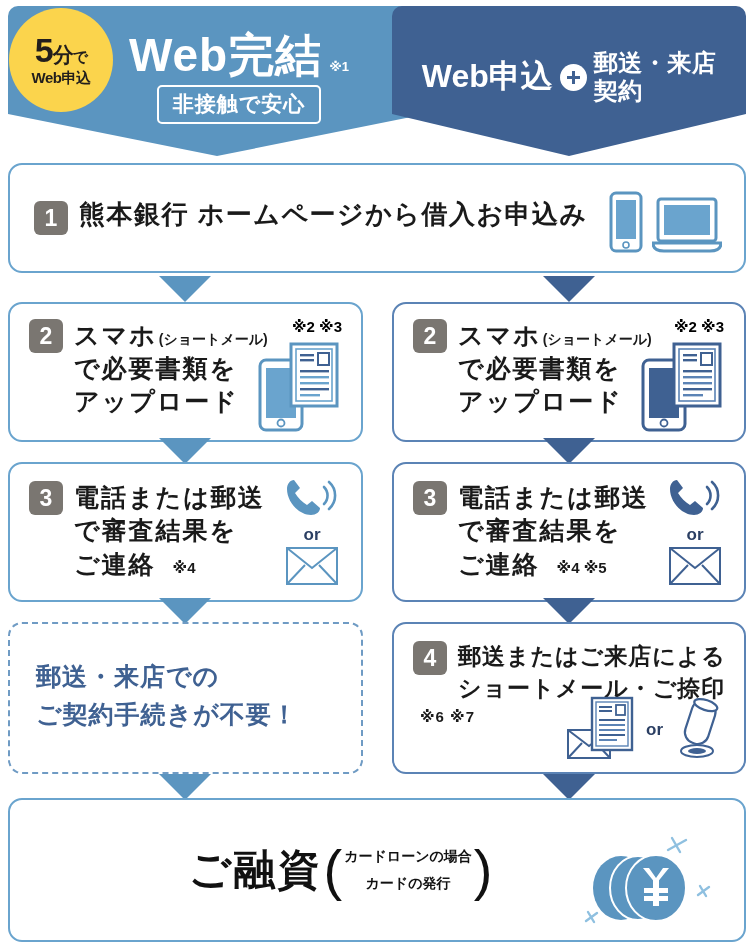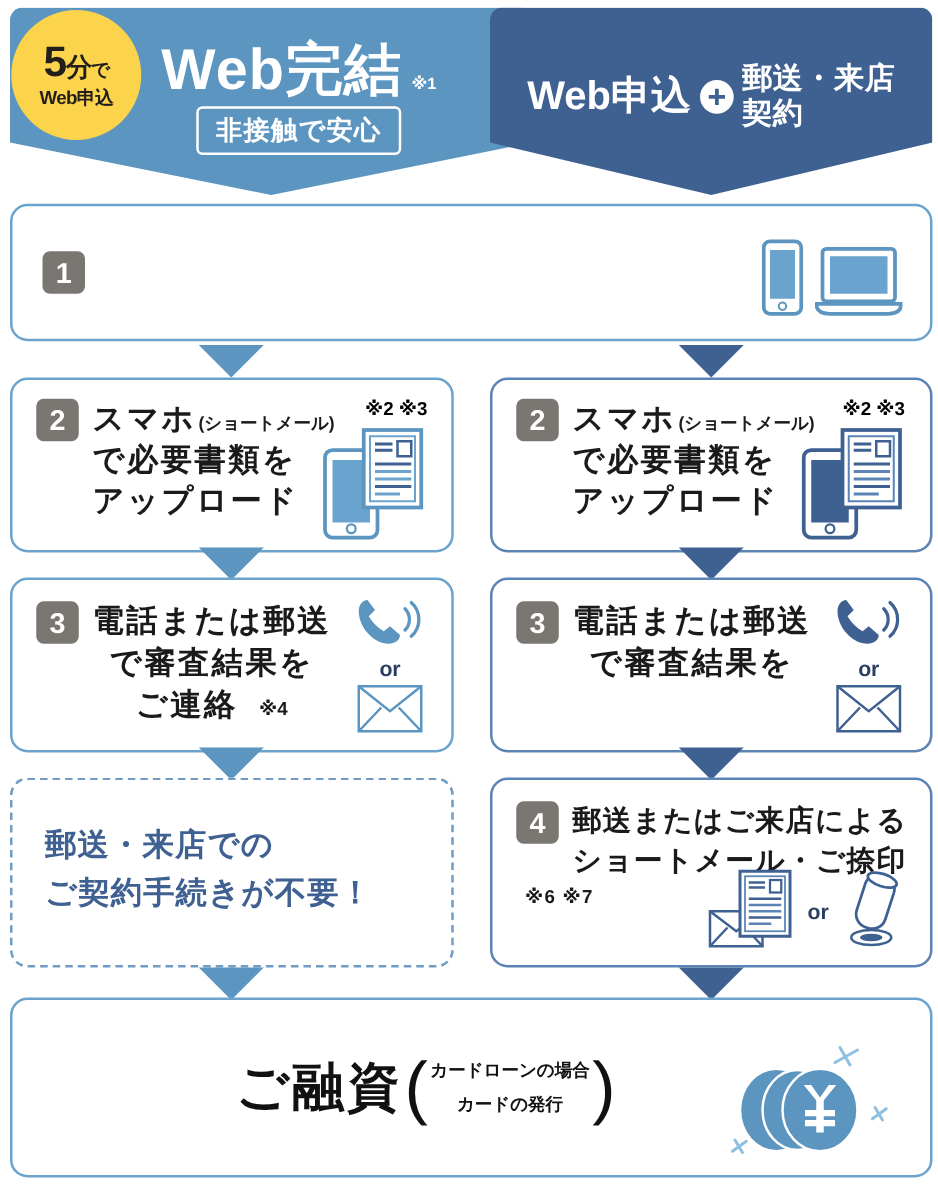--- a/index.html
+++ b/index.html
@@ -108,21 +108,21 @@
   .b2 .marks { position: absolute; font-size: 15px; font-weight: 700; top: 14px; margin-left: 32px; }
   #box2L .marks { left: 250px; }
   #box2R .marks { left: 248px; }
   .upload-ico { position: absolute; right: 18px; top: 34px; }
 
   
   .b3 { top: 462px; height: 140px; }
   #box3L { left: 8px; width: 355px; }
   #box3R { left: 392px; width: 354px; }
   .b3 .row { padding: 17px 0 0 19px; }
-  .b3 .lines { margin-left: 11px; text-align: center; }
+  .b3 .lines { margin-left: 11px; }
   .b3 .big { font-size: 25px; font-weight: 700; letter-spacing: 2px; line-height: 1.33; }
   .b3 .mk { font-size: 15px; font-weight: 700; margin-left: 8px; letter-spacing: 0; }
   .contact-ico { position: absolute; right: 20px; top: 12px;
                  display: flex; flex-direction: column; align-items: center; }
   .or-lbl { font-size: 17px; font-weight: 700; color: #2b3f63; margin: 1px 0; }
 
   
   #boxNo { left: 8px; top: 622px; width: 355px; height: 152px; }
   #boxNo .nt { color: #3f6192; font-size: 25px; font-weight: 700;
                line-height: 1.5; letter-spacing: 1px;
@@ -196,20 +196,21 @@
           <span>郵送・来店</span>
           <span>契約</span>
         </span>
       </div>
     </div>
   </div>
 
   <div class="box" id="box1">
     <div class="row">
       <div class="num">1</div>
+      <div class="txt">熊本銀行 ホームページから借入お申込み</div>
     </div>
     <div class="devices">
       <span>
         <svg width="34" height="62" viewBox="0 0 34 62" aria-hidden="true">
           <rect x="2" y="2" width="30" height="58" rx="5" fill="none" stroke="#5b95c0" stroke-width="3"></rect>
           <rect x="7" y="9" width="20" height="39" fill="#6aa4ce"></rect>
           <circle cx="17" cy="54" r="3" fill="none" stroke="#5b95c0" stroke-width="1.6"></circle>
         </svg>
       </span>
       <span>
@@ -322,20 +323,24 @@
       </span>
     </div>
   </div>
 
   <div class="box b3 dark" id="box3R">
     <div class="row">
       <div class="num">3</div>
       <div class="lines txt">
         <div class="big">電話または郵送</div>
         <div class="big">で審査結果を</div>
+        <div class="big">
+          <span>ご連絡</span>
+          <span class="mk">※4 ※5</span>
+        </div>
       </div>
     </div>
     <div class="contact-ico">
       <span>
         <svg width="58" height="44" viewBox="0 0 58 44" aria-hidden="true">
           <path d="M11 4 C7 4 4 8 4 13 C4 26 16 39 28 39 C33 39 37 36 37 32 L29 25 L24 29 C19 26 15 22 12 17 L17 12 Z" fill="#3f6192"></path>
           <path d="M41 11 A12 12 0 0 1 41 28" fill="none" stroke="#3f6192" stroke-width="2.6" stroke-linecap="round"></path>
           <path d="M46 6 A18 18 0 0 1 46 33" fill="none" stroke="#3f6192" stroke-width="2.6" stroke-linecap="round"></path>
         </svg>
       </span>

